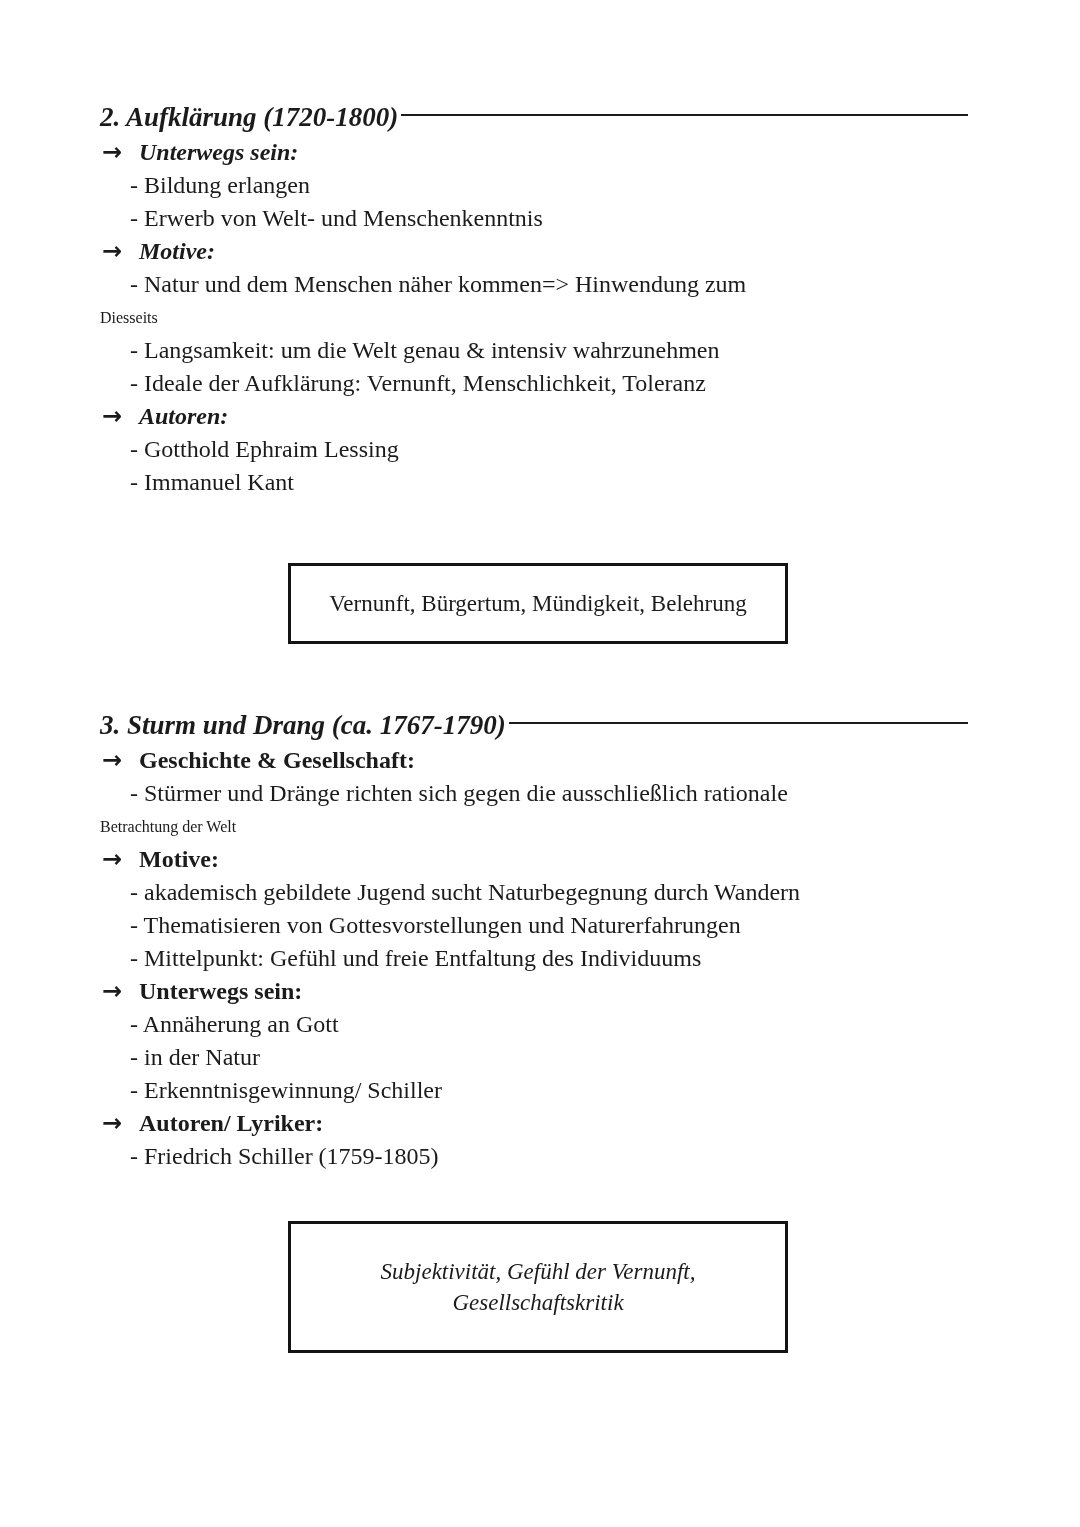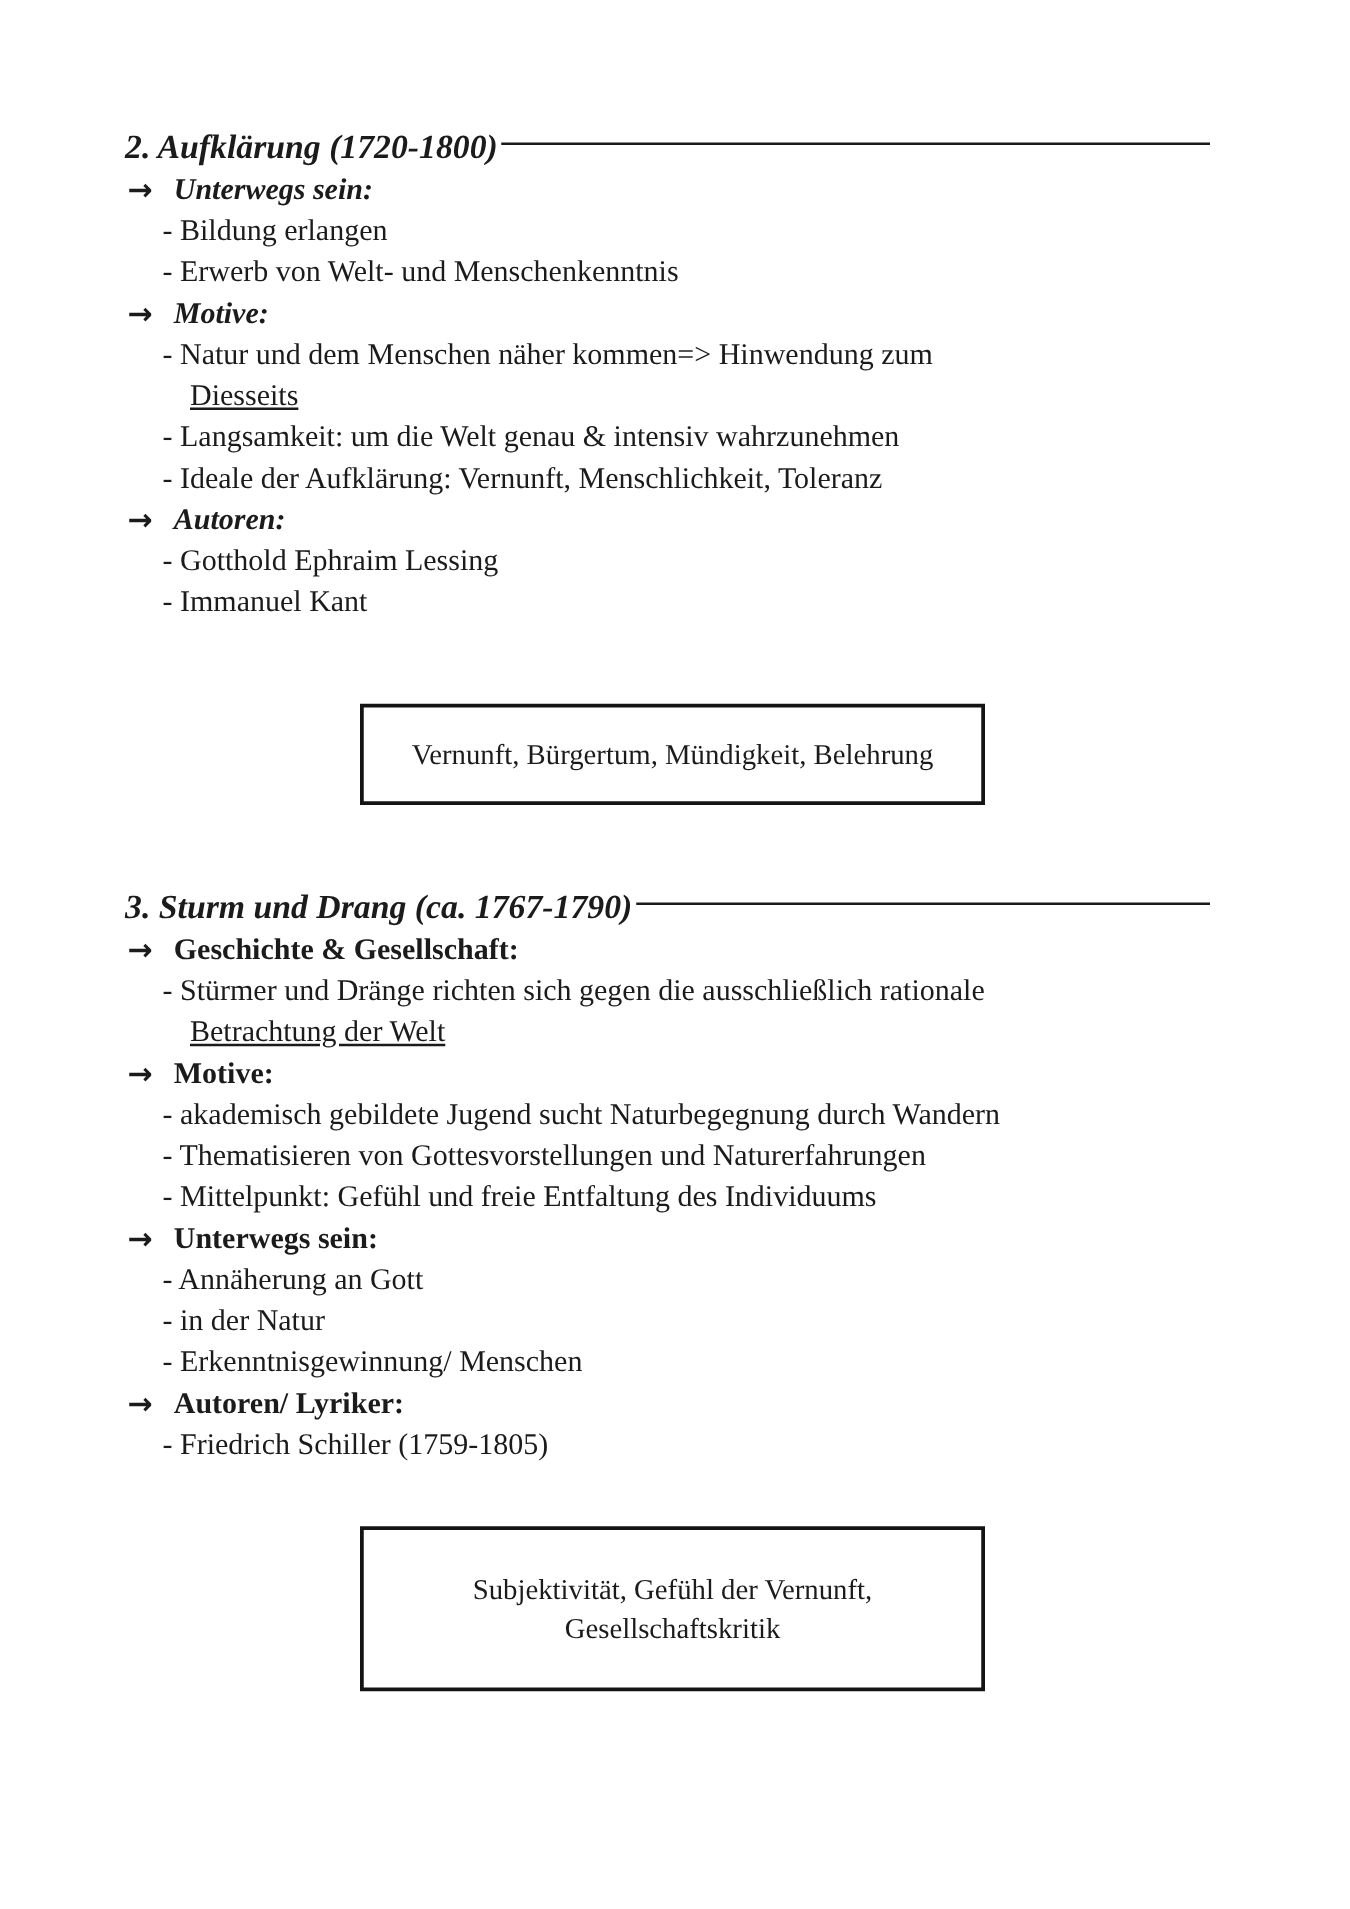--- a/index.html
+++ b/index.html
@@ -51,36 +51,34 @@
   .section.italic-labels .topic-label { font-style: italic; }
   .bullet {
     font-size: 24px;
     line-height: 33px;
     margin-left: 30px;
     padding-left: 17px;
     text-indent: -17px;
   }
   .bullet::before { content: "- "; }
   .cont {
-    font-size: 24px;
+    font-size: 16px;
     line-height: 33px;
-    margin-left: 52px;
-    text-decoration: underline;
   }
   .note-box {
     width: 500px;
     margin-left: 188px;
     border: 3px solid #141414;
     padding: 22px 20px;
     text-align: center;
     font-size: 23px;
     line-height: 31px;
   }
   .note-box.first { margin-top: 64px; }
-  .note-box.second { margin-top: 48px; padding-top: 32px; padding-bottom: 32px; }
+  .note-box.second { margin-top: 48px; padding-top: 32px; padding-bottom: 32px; font-style: italic; }
   .section.second { margin-top: 62px; }
 </style>
 </head>
 <body>
 
 <div class="page">
 
   <div class="section italic-labels">
     <div class="section-heading">
       <span>2. Aufklärung (1720-1800)</span>
@@ -135,21 +133,21 @@
     <div class="bullet">akademisch gebildete Jugend sucht Naturbegegnung durch Wandern</div>
     <div class="bullet">Thematisieren von Gottesvorstellungen und Naturerfahrungen</div>
     <div class="bullet">Mittelpunkt: Gefühl und freie Entfaltung des Individuums</div>
 
     <div class="arrow-row">
       <span class="arrow"></span>
       <span class="topic-label">Unterwegs sein:</span>
     </div>
     <div class="bullet">Annäherung an Gott</div>
     <div class="bullet">in der Natur</div>
-    <div class="bullet">Erkenntnisgewinnung/ Menschen</div>
+    <div class="bullet">Erkenntnisgewinnung/ Schiller</div>
 
     <div class="arrow-row">
       <span class="arrow"></span>
       <span class="topic-label">Autoren/ Lyriker:</span>
     </div>
     <div class="bullet">Friedrich Schiller (1759-1805)</div>
 
     <div class="note-box second">
       <span>Subjektivität, Gefühl der Vernunft, Gesellschaftskritik</span>
     </div>

